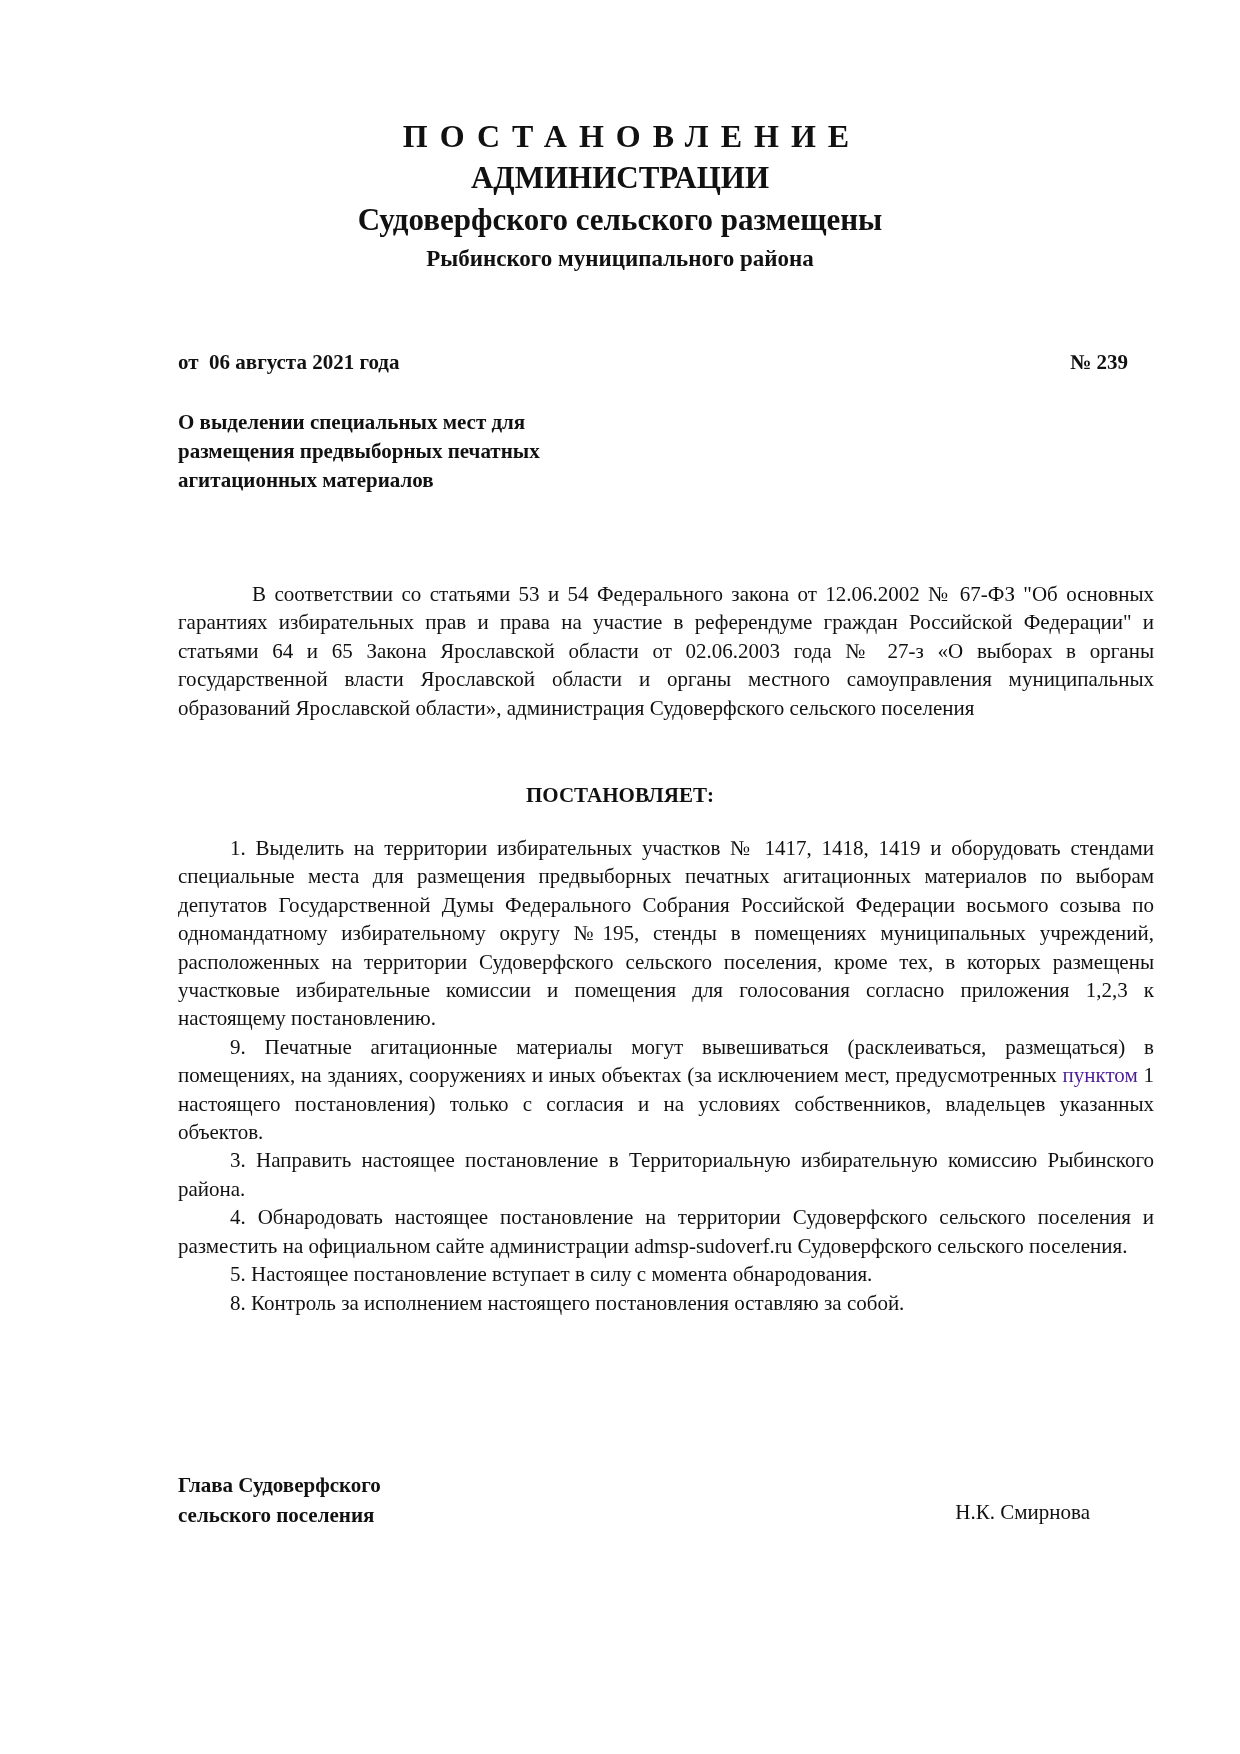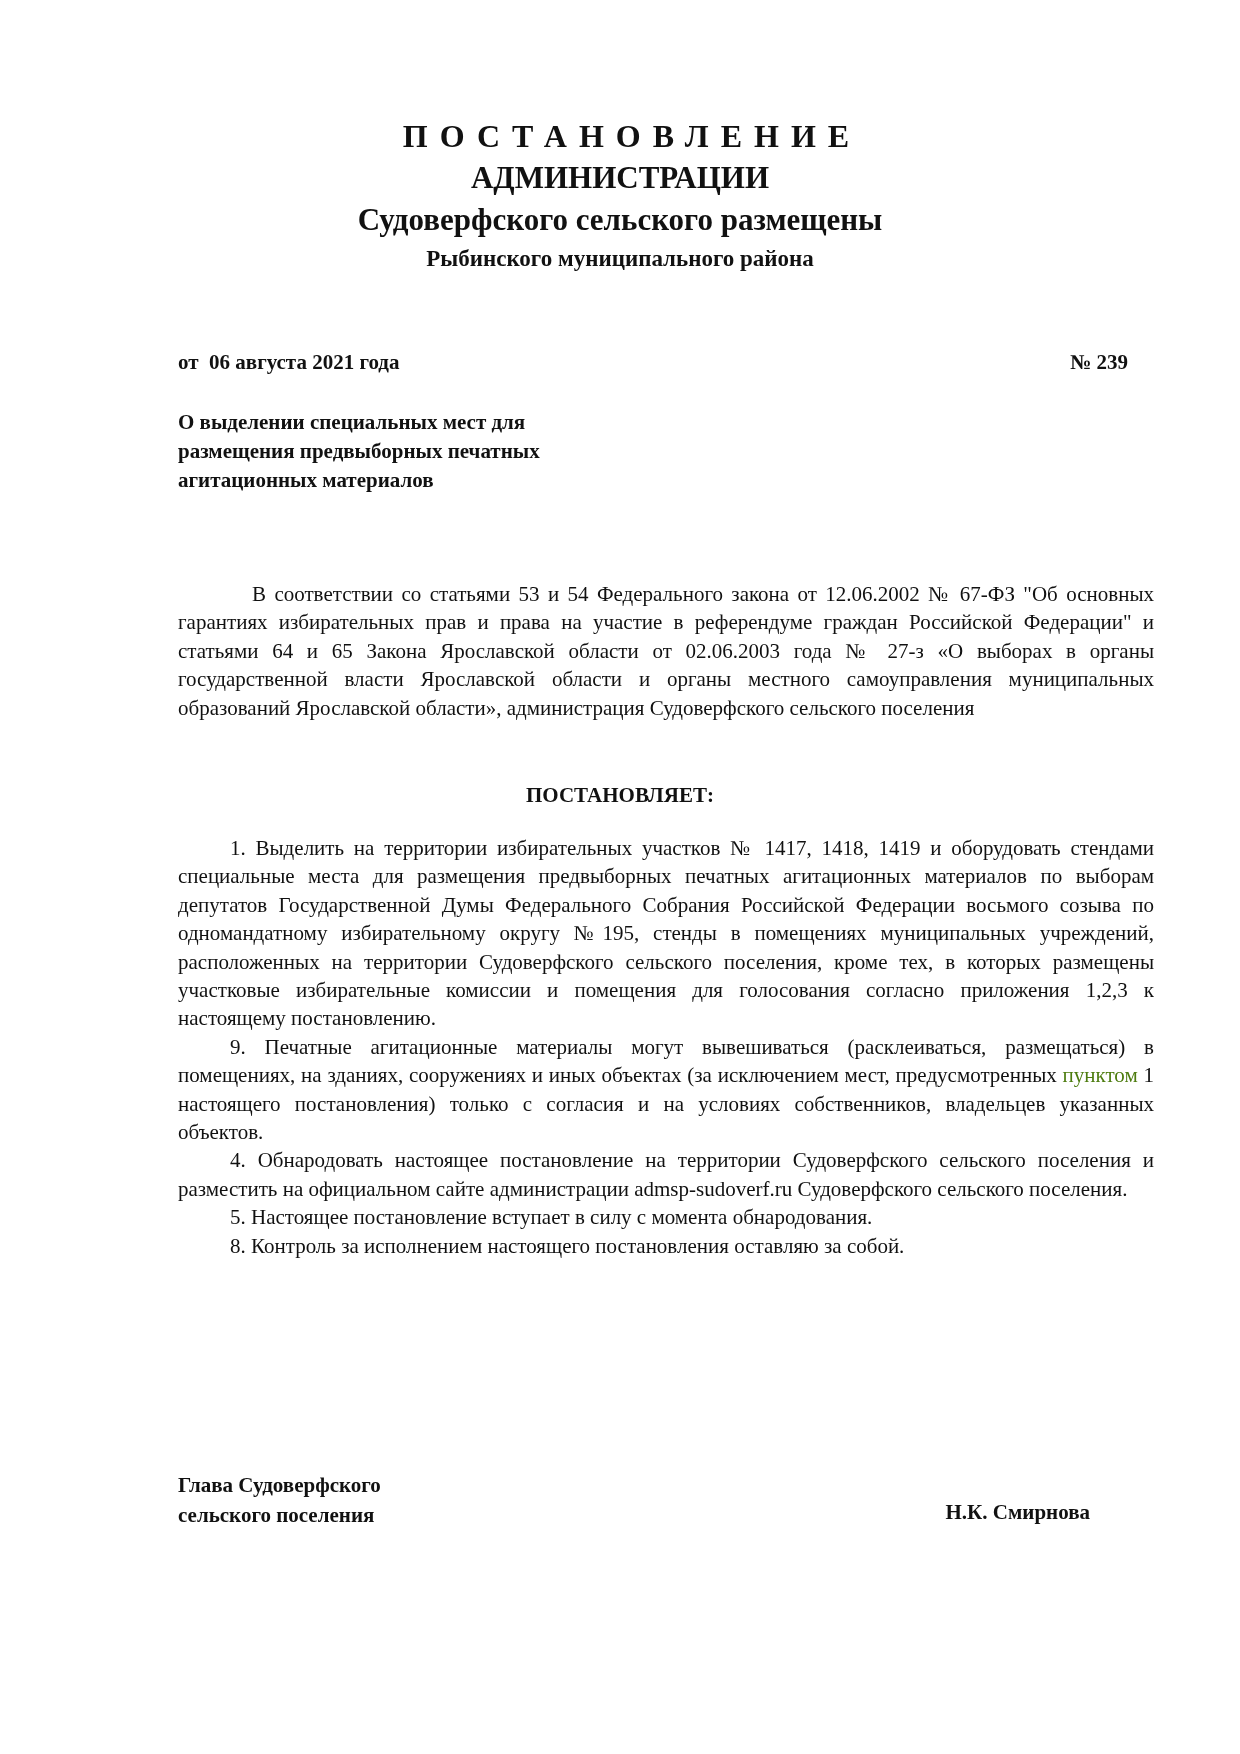--- a/index.html
+++ b/index.html
@@ -13,23 +13,23 @@
     .h4 { top: 246px; font-size: 23px; }
     .bold { font-weight: bold; }
     .date { left: 178px; top: 350px; font-size: 21px; }
     .num { right: 112px; top: 350px; font-size: 21px; }
     .subject { left: 178px; top: 408px; font-size: 21px; line-height: 29px; width: 480px; }
     .body { left: 178px; width: 976px; font-size: 21px; line-height: 28.4px; text-align: justify; }
     .preamble { top: 580px; text-indent: 74px; }
     .decree { left: 0; width: 1240px; text-align: center; top: 783px; font-size: 21px; font-weight: bold; }
     .items { top: 834px; }
     .items p { margin: 0; text-indent: 52px; text-align: justify; }
-    .link { color: #4d7c0f; }
+    .link { color: #4c1d95; }
     .sig-left { left: 178px; top: 1470px; font-size: 21px; line-height: 30px; font-weight: bold; }
-    .sig-right { right: 150px; top: 1500px; font-size: 21px; font-weight: bold; }
+    .sig-right { right: 150px; top: 1500px; font-size: 21px; font-weight: normal; }
   </style>
 </head>
 <body>
 
 <div class="abs hdr h1">ПОСТАНОВЛЕНИЕ</div>
 <div class="abs hdr h2">АДМИНИСТРАЦИИ</div>
 <div class="abs hdr h3">Судоверфского сельского размещены</div>
 <div class="abs hdr h4">Рыбинского муниципального района</div>
 
 <div class="abs bold date" style="white-space:pre;">от  06 августа 2021 года</div>
@@ -41,20 +41,21 @@
   <div>агитационных материалов</div>
 </div>
 
 <div class="abs body preamble">В соответствии со статьями 53 и 54 Федерального закона от 12.06.2002 № 67-ФЗ "Об основных гарантиях избирательных прав и права на участие в референдуме граждан Российской Федерации" и статьями 64 и 65 Закона Ярославской области от 02.06.2003 года  № 27-з «О выборах в органы государственной власти Ярославской области и органы местного самоуправления муниципальных образований Ярославской области», администрация Судоверфского сельского поселения</div>
 
 <div class="abs decree">ПОСТАНОВЛЯЕТ:</div>
 
 <div class="abs body items">
   <p>1. Выделить на территории избирательных участков № 1417, 1418, 1419 и оборудовать стендами специальные места для размещения предвыборных печатных агитационных материалов по выборам депутатов Государственной Думы  Федерального Собрания Российской Федерации  восьмого созыва по одномандатному избирательному округу №195, стенды в помещениях муниципальных учреждений, расположенных на территории Судоверфского сельского поселения, кроме тех, в которых размещены участковые избирательные комиссии и помещения для голосования согласно приложения 1,2,3 к настоящему постановлению.</p>
   <p><span>9. Печатные агитационные материалы могут вывешиваться (расклеиваться, размещаться) в помещениях, на зданиях, сооружениях и иных объектах (за исключением мест, предусмотренных </span><span class="link">пунктом</span><span> 1 настоящего постановления) только с согласия и на условиях собственников, владельцев указанных объектов.</span></p>
+  <p>3. Направить настоящее постановление в Территориальную избирательную комиссию Рыбинского района.</p>
   <p>4. Обнародовать настоящее постановление на территории Судоверфского сельского поселения и разместить на официальном сайте администрации admsp-sudoverf.ru Судоверфского сельского поселения.</p>
   <p>5. Настоящее постановление вступает в силу с момента обнародования.</p>
   <p>8.  Контроль за исполнением настоящего постановления оставляю за собой.</p>
 </div>
 
 <div class="abs sig-left">
   <div>Глава Судоверфского</div>
   <div>сельского поселения</div>
 </div>
 <div class="abs sig-right">Н.К. Смирнова</div>

